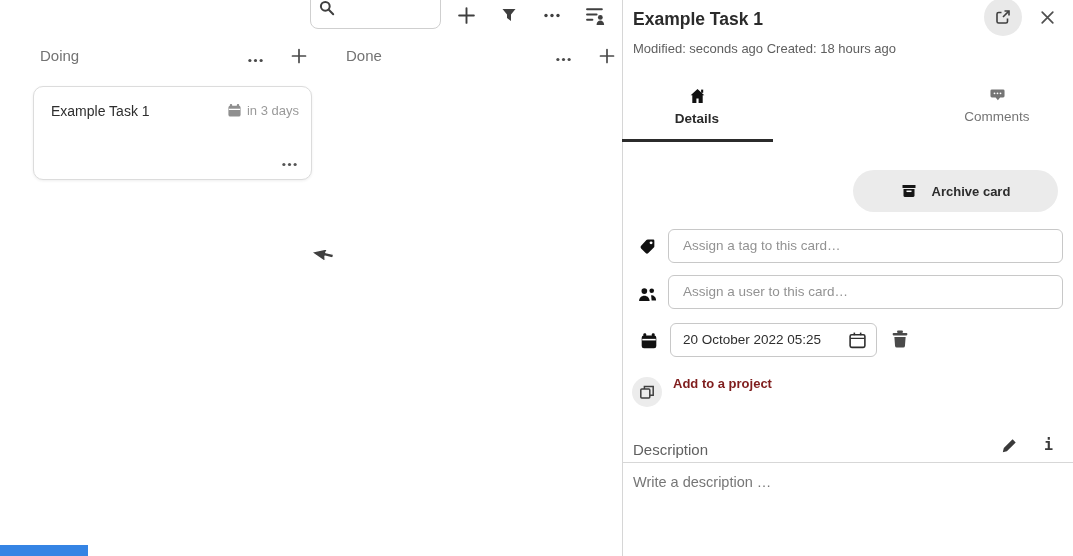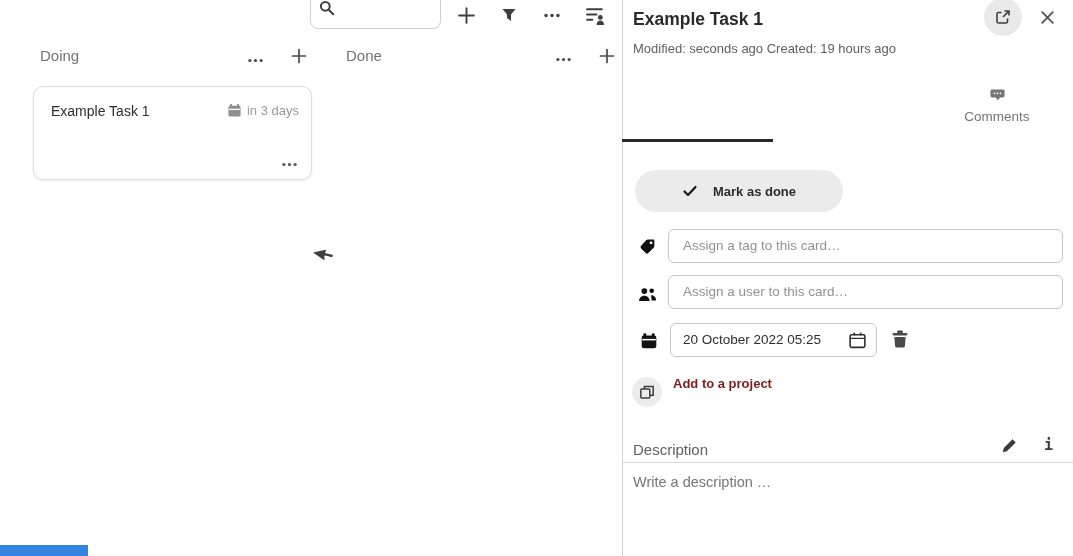--- a/index.html
+++ b/index.html
@@ -155,59 +155,70 @@
           <path d="M4 2 L4 19 L8.5 15.5 L11.5 23 L15 21.5 L12 14 L16.5 13.5 Z" fill="#3f3f3f" stroke="#fff" stroke-width="1.4" stroke-linejoin="round"></path>
         </g>
       </svg>
   </span>
 
   <div class="abs accent-bar"></div>
 
   <div class="abs divider-v"></div>
 
   <div class="abs panel-title">Example Task 1</div>
-  <div class="abs panel-meta">Modified: seconds ago Created: 19 hours ago</div>
+  <div class="abs panel-meta">Modified: seconds ago Created: 18 hours ago</div>
 
   <div class="abs popout-btn">
     <span class="icon">
       <svg width="16" height="16" viewBox="0 0 16 16">
           <path d="M6.5 3.5H3.6A1.6 1.6 0 0 0 2 5.1v7.3A1.6 1.6 0 0 0 3.6 14h7.3a1.6 1.6 0 0 0 1.6-1.6V9.5" fill="none" stroke="currentColor" stroke-width="1.6"></path>
           <path d="M9.5 2H14v4.5" fill="none" stroke="currentColor" stroke-width="1.6"></path>
           <line x1="13.6" y1="2.4" x2="8" y2="8" stroke="currentColor" stroke-width="1.6"></line>
         </svg>
     </span>
   </div>
   <span class="icon abs close-btn">
     <svg width="17" height="17" viewBox="0 0 16 16">
         <path d="M3 3l10 10M13 3 3 13" stroke="currentColor" stroke-width="1.6" stroke-linecap="round"></path>
       </svg>
   </span>
 
+  <div class="abs tab active" style="left:622px;">
+    <span class="icon" style="color:#111;">
+      <svg width="17" height="16" viewBox="0 0 16 16">
+          <path d="M8 1 1.2 7.2h1.6V15h4.1v-4.6h2.2V15h4.1V7.2h1.6Z" fill="currentColor"></path>
+          <rect x="11.6" y="1.6" width="2.1" height="3.2" fill="currentColor"></rect>
+        </svg>
+    </span>
+    <span class="tlabel">Details</span>
+  </div>
   <div class="abs tab" style="left:922px;text-align:right;">
     <span class="icon gray">
       <svg width="15" height="14" viewBox="0 0 16 14">
           <path d="M2 1h12a1.5 1.5 0 0 1 1.5 1.5v5.6A1.5 1.5 0 0 1 14 9.6h-3.2L8.4 12.6 6 9.6H2A1.5 1.5 0 0 1 .5 8.1V2.5A1.5 1.5 0 0 1 2 1Z" fill="currentColor"></path>
           <g fill="#fff">
             <circle cx="4.8" cy="5.2" r=".95"></circle>
             <circle cx="8" cy="5.2" r=".95"></circle>
             <circle cx="11.2" cy="5.2" r=".95"></circle>
           </g>
         </svg>
     </span>
     <span class="tlabel">Comments</span>
   </div>
   <div class="abs tab-underline"></div>
 
-  <div class="abs pill" style="left:635px;width:208px;">
+  <div class="abs pill" style="left:853px;width:205px;">
     <span class="icon" style="color:#161616;">
       <svg width="16" height="16" viewBox="0 0 16 16">
-          <path d="M2.5 8.5 6 12 13.5 4" fill="none" stroke="currentColor" stroke-width="2.2" stroke-linecap="round" stroke-linejoin="round"></path>
-        </svg>
-    </span>
-    <span>Mark as done</span>
+          <rect x="1.5" y="2" width="13" height="3" fill="currentColor"></rect>
+          <path d="M2.5 6h11v6.4A1.6 1.6 0 0 1 11.9 14H4.1a1.6 1.6 0 0 1-1.6-1.6Z" fill="currentColor"></path>
+          <line x1="5.5" y1="8.3" x2="10.5" y2="8.3" stroke="#fff" stroke-width="1.5"></line>
+        </svg>
+    </span>
+    <span>Archive card</span>
   </div>
 
   <span class="icon abs row-icon" style="left:638px;top:237px;">
     <svg width="18" height="18" viewBox="0 0 17 17">
         <path d="M8.3 1.5h5.2a1 1 0 0 1 1 1v5.2a1.8 1.8 0 0 1-.5 1.3l-5.2 5.2a1.8 1.8 0 0 1-2.5 0L2 9.9a1.8 1.8 0 0 1 0-2.5L7 2a1.8 1.8 0 0 1 1.3-.5Z" fill="currentColor"></path>
         <circle cx="11.4" cy="4.6" r="1.4" fill="#fff"></circle>
       </svg>
   </span>
   <div class="abs field" style="left:668px;top:229px;width:395px;">
     <input placeholder="Assign a tag to this card…" style="">

